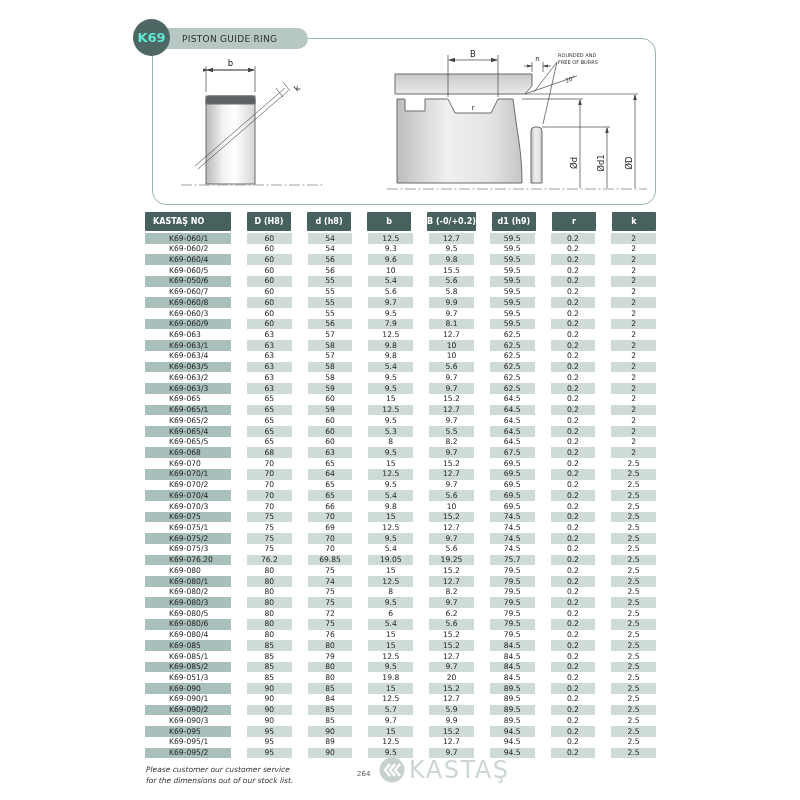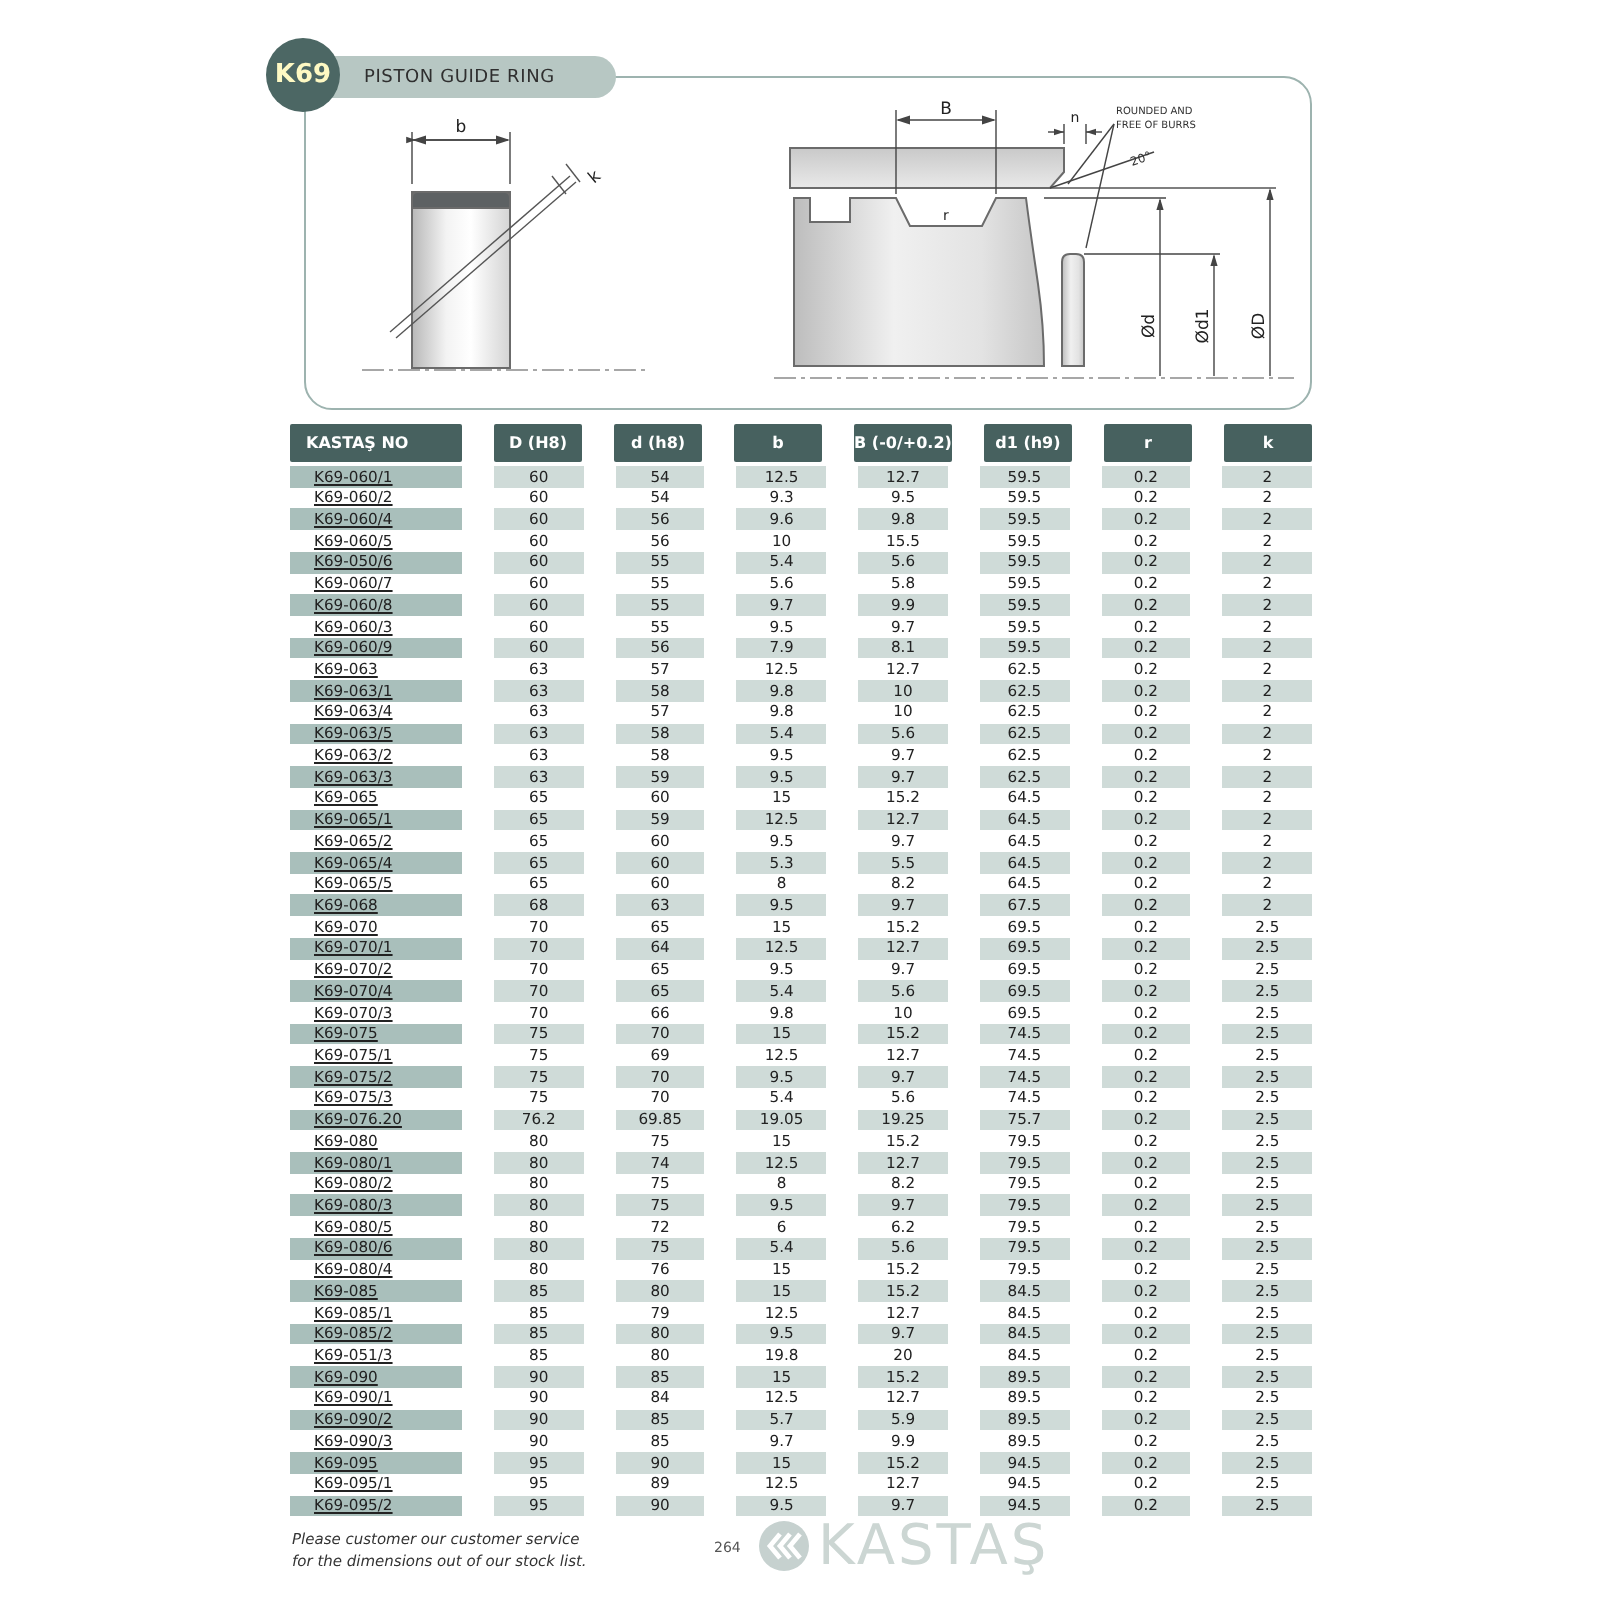--- a/index.html
+++ b/index.html
@@ -12,21 +12,21 @@
     position:absolute;left:152px;top:38px;width:504px;height:167px;
     border:1.5px solid #9db3af;border-radius:14px;box-sizing:border-box;background:#fff;z-index:1;
   }
   .title-pill{
     position:absolute;left:156px;top:28px;width:152px;height:21px;border-radius:11px;
     background:#b7c7c3;z-index:2;display:flex;align-items:center;box-sizing:border-box;
     padding-left:26px;font-size:9px;font-weight:normal;color:#2f2f2f;letter-spacing:0.3px;
   }
   .section-badge{
     position:absolute;left:133px;top:19px;width:37px;height:37px;border-radius:50%;
-    background:#4c6764;color:#fef9c3;font-size:13px;font-weight:bold;z-index:3;
+    background:#4c6764;color:#5eead4;font-size:13px;font-weight:bold;z-index:3;
     display:flex;align-items:center;justify-content:center;
   }
   .diag{position:absolute;z-index:2;}
   #diagLeft{left:172px;top:55px;}
   #diagRight{left:384px;top:48px;}
 
   
   .dim-table{position:absolute;left:145px;top:212px;width:511px;}
   .thead,.trow{display:grid;grid-template-columns:86px repeat(7,1fr);column-gap:16px;}
   .thead{height:19px;}
@@ -34,29 +34,29 @@
     background:#47615f;color:#ffffff;font-size:8px;font-weight:bold;border-radius:1px;
     display:flex;align-items:center;justify-content:center;white-space:nowrap;
   }
   .hcell.first{justify-content:flex-start;padding-left:8px;}
   .tbody{margin-top:2px;}
   .trow{height:10.73px;}
   .cell{
     font-size:7.6px;line-height:1;color:#222;
     display:flex;align-items:center;justify-content:center;white-space:nowrap;
   }
-  .cell.first{justify-content:flex-start;padding-left:12px;text-decoration:underline;}
+  .cell.first{justify-content:flex-start;padding-left:24px;}
   .trow.shaded .cell{background:#cfdbd8;}
   .trow.shaded .cell.first{background:#a9bfbb;}
 
   
   .footer-note{position:absolute;left:146px;top:765px;font-size:7.5px;font-style:italic;color:#333;line-height:1.45;}
   .page-num{position:absolute;left:357px;top:770px;font-size:7px;color:#555;}
   .brand{position:absolute;left:378px;top:756px;display:flex;align-items:center;gap:3px;}
-  .brand-text{font-size:28px;color:#ccd6d3;letter-spacing:1.5px;font-weight:500;}
+  .brand-text{font-size:24px;color:#ccd6d3;letter-spacing:1.5px;font-weight:500;}
 
   
   text{font-family:"DejaVu Sans","Liberation Sans",sans-serif;}
   .dimline{stroke:#444;stroke-width:0.7;fill:none;}
   .thin{stroke:#555;stroke-width:0.7;fill:none;}
   .part{stroke:#6b6b6b;stroke-width:1;}
   .cline{stroke:#8a8a8a;stroke-width:0.8;fill:none;stroke-dasharray:11 2.5 2 2.5;}
   .dimtext{fill:#222;font-size:8.5px;}
   .smalltext{fill:#333;font-size:5px;}
 </style>

